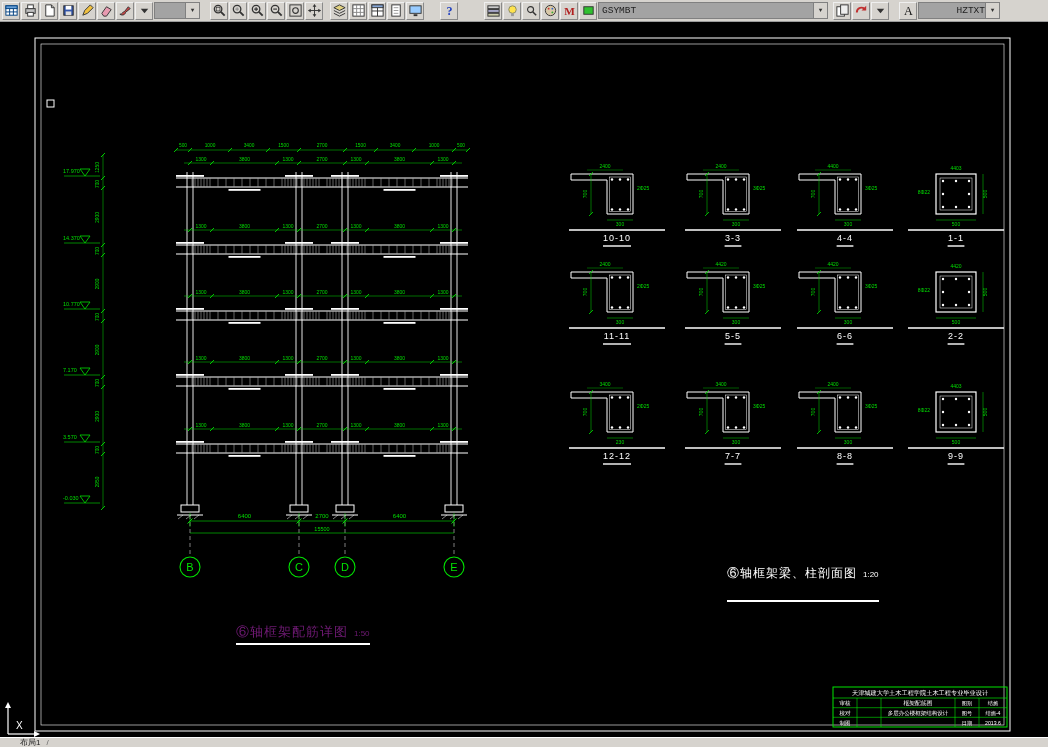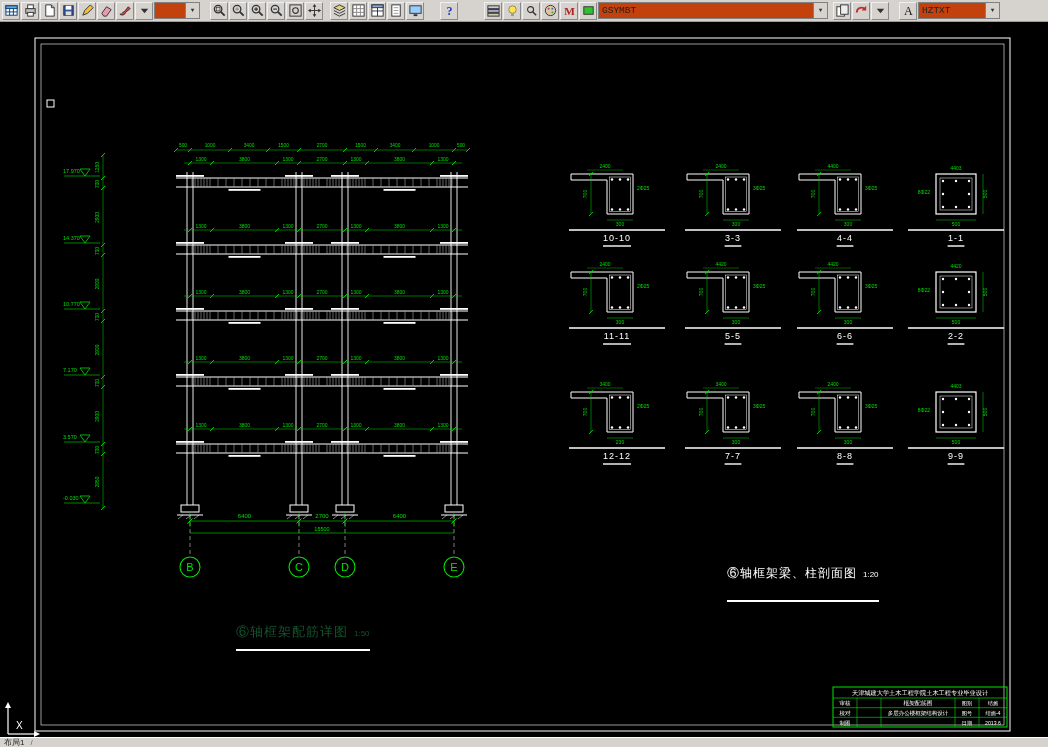--- a/index.html
+++ b/index.html
@@ -5,42 +5,42 @@
   html,body{margin:0;padding:0;background:#d6d3ce;font-family:"Liberation Sans",sans-serif;}
   .app{position:relative;width:1048px;height:747px;overflow:hidden;background:#d6d3ce;}
   
   .toolbar{position:absolute;top:0;left:0;width:100%;height:22px;background:#d6d3ce;
     display:flex;align-items:center;padding:1px 2px;box-sizing:border-box;
     border-bottom:1px solid #9b9b9b;z-index:10;gap:1px;}
   .tb-btn{width:18px;height:18px;padding:0;margin:0;line-height:0;background:#d6d3ce;cursor:default;
     border:1px solid;border-color:#efefef #8a8a8a #8a8a8a #efefef;
     display:flex;align-items:center;justify-content:center;}
   .tb-sp{display:inline-block;height:18px;}
-  .tb-combo{height:17px;background:#c2410c;border:1px solid #808080;display:flex;align-items:center;
+  .tb-combo{height:17px;background:#a3a3a3;border:1px solid #808080;display:flex;align-items:center;
     justify-content:space-between;font-size:9.5px;font-family:"Liberation Mono","DejaVu Sans Mono",monospace;
     color:#222;padding-left:3px;box-sizing:border-box;}
   .tb-combo-val{white-space:nowrap;overflow:hidden;}
   .tb-combo-arrow{width:13px;height:100%;background:#d6d3ce;border-left:1px solid #808080;
     font-size:6px;display:flex;align-items:center;justify-content:center;color:#333;}
   
   .canvas{position:absolute;top:22px;left:0;width:1048px;height:715px;background:#000;z-index:1;}
   #cad{position:absolute;top:0;left:0;width:1048px;height:747px;z-index:2;pointer-events:none;}
   
-  .title-left{position:absolute;left:236px;top:623px;z-index:3;color:#14532d;font-size:13px;
-    letter-spacing:1px;border-bottom:2px solid #fff;padding-bottom:8px;white-space:nowrap;}
+  .title-left{position:absolute;left:236px;top:623px;z-index:3;color:#701a75;font-size:13px;
+    letter-spacing:1px;border-bottom:2px solid #fff;padding-bottom:2px;white-space:nowrap;}
   .title-left .scale,.title-right .scale{font-size:8px;margin-left:6px;letter-spacing:0;}
   .title-right{position:absolute;left:727px;top:565px;z-index:3;color:#fff;font-size:12px;
     letter-spacing:1px;border-bottom:2px solid #fff;padding-bottom:18px;white-space:nowrap;}
   .notes{position:absolute;left:150px;top:651px;z-index:3;color:#ececec;font-size:10px;
     line-height:13.5px;white-space:nowrap;}
   .notes .indent{margin-left:31px;}
   
   .statusbar{position:absolute;left:0;top:737px;width:100%;height:10px;background:#d6d3ce;
     border-top:1px solid #fff;z-index:10;display:flex;align-items:center;font-size:8px;color:#222;
-    padding-left:4px;box-sizing:border-box;}
+    padding-left:20px;box-sizing:border-box;}
   .statusbar .tabdiv{margin-left:6px;color:#666;}
 </style>
 </head>
 <body>
 
 <div class="app">
 
   <div class="toolbar" id="toolbar">
       <button class="tb-btn">
         <svg viewBox="0 0 16 16" width="15" height="15">
@@ -231,21 +231,21 @@
         <svg viewBox="0 0 16 16" width="15" height="15">
           <path d="M4 6h8l-4 5z" fill="#333"></path>
         </svg>
       </button>
       <span class="tb-sp" style="width: 8px;"></span>
       <button class="tb-btn">
         <svg viewBox="0 0 16 16" width="15" height="15">
           <text x="8" y="13" text-anchor="middle" font-size="13" fill="#111" font-family="Liberation Serif,serif">A</text>
         </svg>
       </button>
-      <div class="tb-combo" style="width: 82px;">
+      <div class="tb-combo" style="width: 82px; justify-content: flex-end;">
         <span class="tb-combo-val">HZTXT</span>
         <span class="tb-combo-arrow">▼</span>
       </div>
     </div>
 
   <div class="canvas"></div>
 
   <svg id="cad" viewBox="0 0 1048 747">
       <rect x="35" y="38" width="975" height="693" stroke="#ffffff" stroke-width="1" fill="none"></rect>
       <rect x="41" y="44" width="963" height="681" stroke="#ffffff" stroke-width="0.6" fill="none"></rect>

